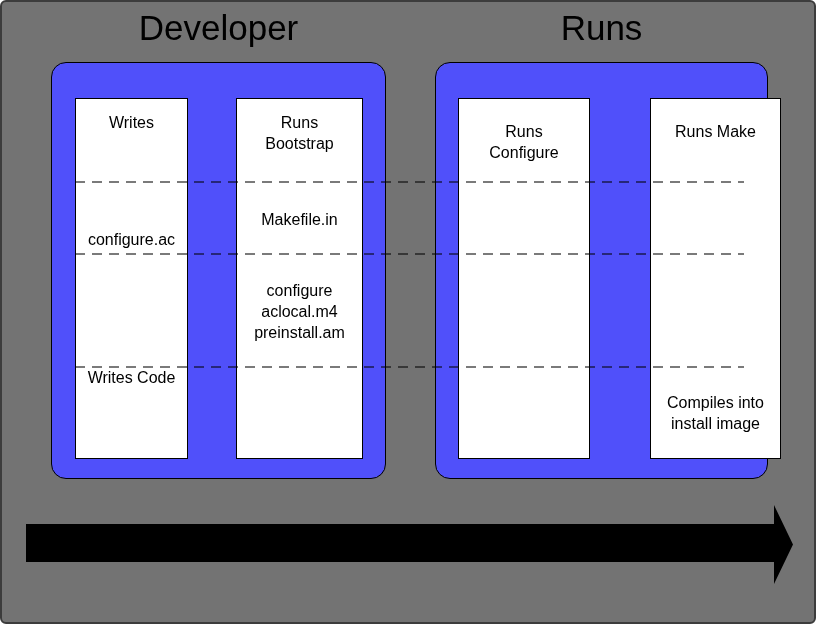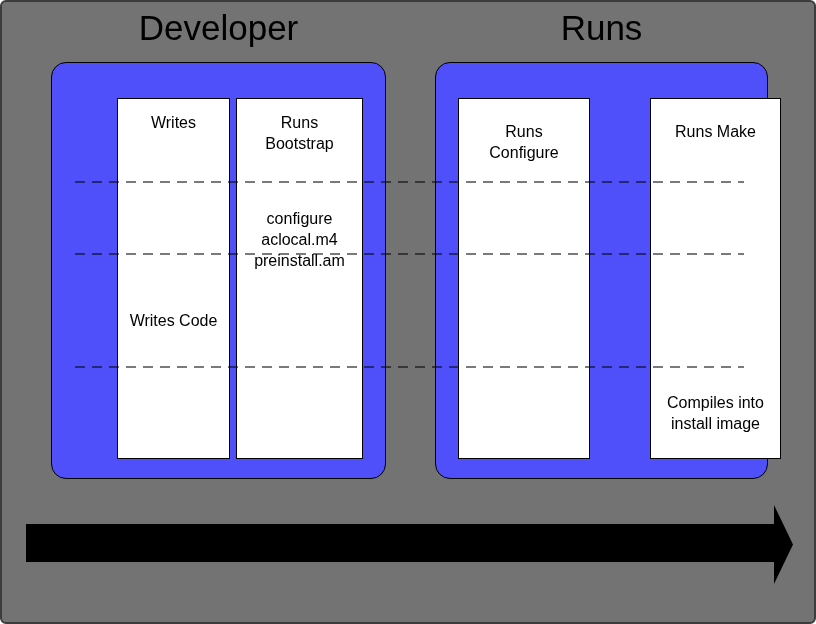--- a/index.html
+++ b/index.html
@@ -35,21 +35,21 @@
   #user-box { left:433px; width:333px; }
 
   .col {
     position:absolute; top:96px; height:361px;
     box-sizing:border-box;
     background:#ffffff;
     border:1px solid #000;
     display:flex; flex-direction:column;
     z-index:2;
   }
-  #col1 { left:73px;  width:113px;margin-left:42px; }
+  #col1 { left:73px;  width:113px; }
   #col2 { left:234px; width:127px; }
   #col3 { left:456px; width:132px; }
   #col4 { left:648px; width:131px; }
 
   .cell {
     display:flex; align-items:center; justify-content:center;
     box-sizing:border-box;
     text-align:center;
     font-size:16px; line-height:21px;
     white-space:pre-line;
@@ -79,26 +79,28 @@
 <div class="canvas">
 
   <div class="title" id="title-dev">Developer</div>
   <div class="title" id="title-user">Runs</div>
 
   <div class="bigbox" id="dev-box"></div>
   <div class="bigbox" id="user-box"></div>
 
   <div class="col" id="col1">
     <div class="cell r1">Writes</div>
+    <div class="cell r3">configure.ac</div>
     <div class="cell r4">Writes Code</div>
   </div>
 
   <div class="col" id="col2">
     <div class="cell r1">Runs
 Bootstrap</div>
+    <div class="cell r2">Makefile.in</div>
     <div class="cell r3">configure
 aclocal.m4
 preinstall.am</div>
     <div class="cell r4"></div>
   </div>
 
   <div class="col" id="col3">
     <div class="cell r1">Runs
 Configure</div>
     <div class="cell r4"></div>

